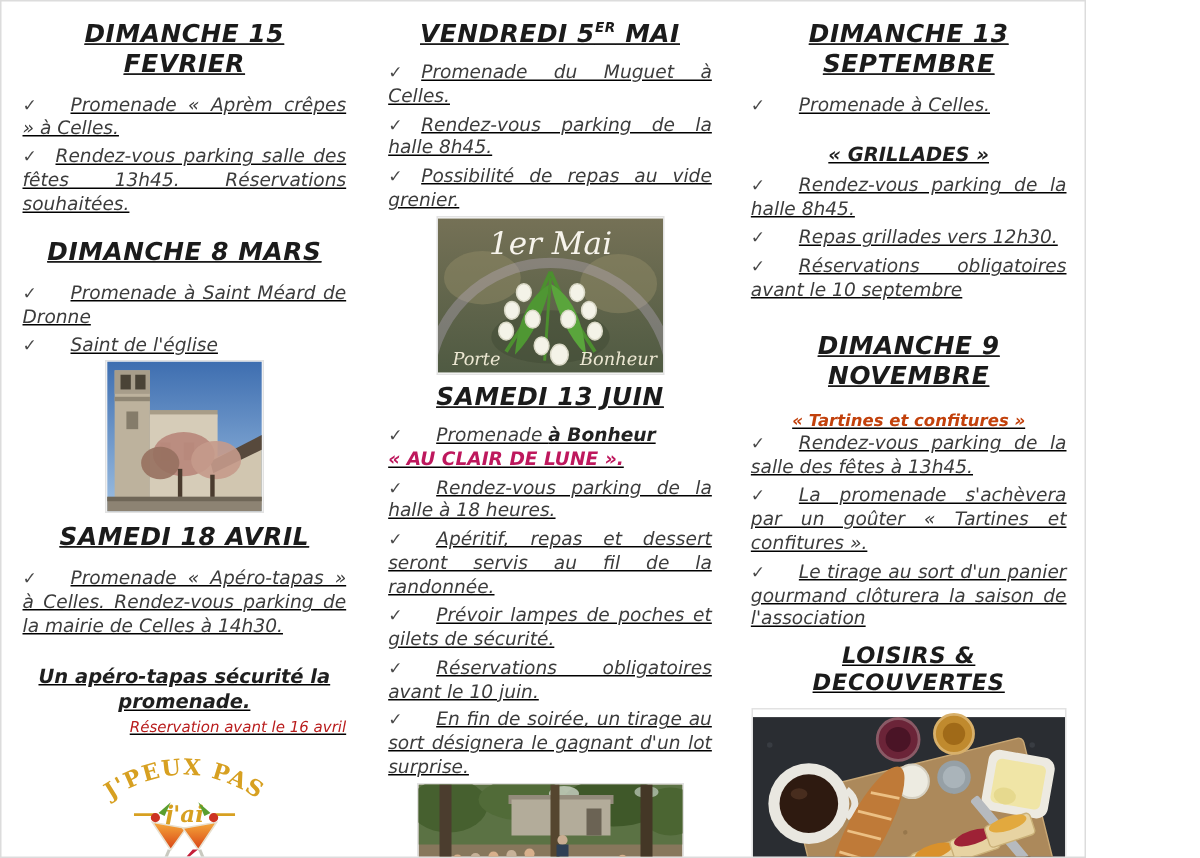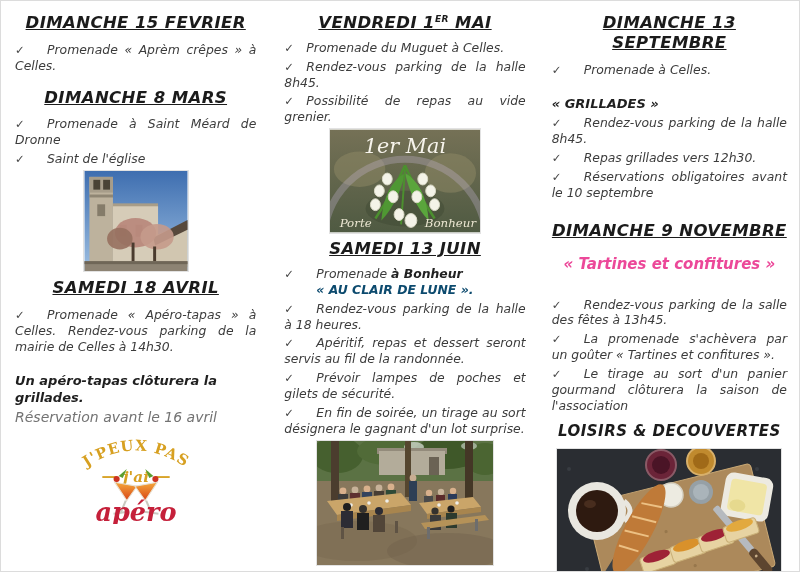--- a/index.html
+++ b/index.html
@@ -1,55 +1,56 @@
 <!DOCTYPE html>
 <html><head>
 <meta charset="utf-8">
 <style>
   html,body{margin:0;padding:0;background:#ffffff;}
   body{width:800px;height:572px;font-family:"DejaVu Sans",sans-serif;}
-  .page{position:relative;width:800px;height:572px;overflow:hidden;background:#ffffff;
-        border:1px solid #dcdcdc;box-sizing:border-box;display:flex;}
+  .page{position:relative;width:724px;height:572px;overflow:hidden;background:#ffffff;
+        border:1px solid #dcdcdc;box-sizing:border-box;display:flex;text-decoration:underline;}
   .col{box-sizing:border-box;height:572px;overflow:hidden;}
   .col1{width:268px;padding:6px 12px 0 14px;}
   .col2{width:266px;padding:6px 8px 0 16px;}
   .col3{width:266px;padding:6px 12px 0 18px;}
 
   .h{font-style:italic;font-weight:bold;font-size:16.5px;line-height:1.2;text-align:center;
      text-decoration:underline;color:#1b1b1b;letter-spacing:0.4px;margin:6px 0 9px;}
   .h.small-gap{margin-bottom:7px;}
   sup{font-size:0.55em;vertical-align:super;}
 
   .item{font-style:italic;font-size:12.4px;line-height:1.28;color:#3c3c3c;
         text-align:justify;margin:0 0 3px;}
   .chk{display:inline-block;width:32px;font-style:normal;font-size:11.5px;color:#4a4a4a;}
   .chk.narrow{width:22px;}
   b,.bold{color:#222222;}
-  .bold-block{display:block;margin-left:32px;font-weight:bold;color:#0c4a6e;}
-  .center-bold{font-weight:bold;font-style:italic;text-align:left;font-size:13px;
+  .bold-block{display:block;font-weight:bold;color:#be185d;}
+  .center-bold{font-weight:bold;font-style:italic;text-align:center;font-size:13px;
                color:#1f1f1f;line-height:1.3;margin:19px 0 2px;}
-  .center-italic{font-style:italic;text-align:left;font-size:14px;color:#737373;margin:2px 0 0;}
-  .subtitle{font-weight:bold;font-style:italic;text-align:center;font-size:15px;color:#ec4899;
-            margin:14px 0 24px;}
+  .center-italic{font-style:italic;text-align:right;font-size:10px;color:#b91c1c;margin:2px 0 0;}
+  .subtitle{font-weight:bold;font-style:italic;text-align:center;font-size:11px;color:#c2410c;
+            margin:14px 0 0;}
   .club{font-style:italic;font-weight:bold;font-size:15px;text-align:center;color:#1b1b1b;
         letter-spacing:0.5px;margin:8px 0 8px;}
   .img-wrap{display:flex;justify-content:center;margin:3px 0 5px;}
   .photo{border:1px solid #e2e2e2;}
   .s2-gap{margin-top:14px;}
   .s3-gap{margin-top:20px;}
 </style>
 </head>
 <body>
 
 <div class="page">
 
   <div class="col col1">
     <div class="h">DIMANCHE 15 FEVRIER</div>
 
     <p class="item"><span class="chk">✓</span><span>Promenade « Aprèm crêpes » à Celles.</span></p>
+    <p class="item"><span class="chk narrow">✓</span><span>Rendez-vous parking salle des fêtes 13h45. Réservations souhaitées.</span></p>
 
     <div class="h s2-gap">DIMANCHE 8 MARS</div>
 
     <p class="item"><span class="chk">✓</span><span>Promenade à Saint Méard de Dronne</span></p>
     <p class="item"><span class="chk">✓</span><span>Saint de l'église</span></p>
 
     <div class="img-wrap">
       <svg class="photo" width="104" height="100" viewBox="0 0 105 102">
         <defs>
           <linearGradient id="sky" x1="0" y1="0" x2="0" y2="1">
@@ -77,21 +78,21 @@
         <rect x="70" y="77" width="3" height="17" fill="#4a3b2e"></rect>
         <rect x="0" y="92" width="105" height="10" fill="#8d8373"></rect>
         <rect x="0" y="92" width="105" height="3" fill="#6f6657"></rect>
       </svg>
     </div>
 
     <div class="h">SAMEDI 18 AVRIL</div>
 
     <p class="item"><span class="chk">✓</span><span>Promenade « Apéro-tapas » à Celles. Rendez-vous parking de la mairie de Celles à 14h30.</span></p>
 
-    <div class="center-bold">Un apéro-tapas clôturera la grillades.</div>
+    <div class="center-bold">Un apéro-tapas sécurité la promenade.</div>
     <div class="center-italic">Réservation avant le 16 avril</div>
 
     <div class="img-wrap" style="margin-top:1px;">
       <svg width="128" height="98" viewBox="0 0 122 96">
         <defs>
           <path id="aperoArc" d="M 10,42 Q 61,6 112,42" fill="none"></path>
           <linearGradient id="drinkG" x1="0" y1="0" x2="0" y2="1">
             <stop offset="0" stop-color="#f5a93b"></stop>
               <stop offset="1" stop-color="#d84315"></stop>
           </linearGradient>
@@ -111,21 +112,21 @@
         <circle cx="42" cy="52" r="3" fill="#cc3322"></circle>
         <circle cx="80" cy="52" r="3" fill="#cc3322"></circle>
         <polygon points="44,49 52,42 48,51" fill="#5a9e2f"></polygon>
         <polygon points="78,49 70,42 74,51" fill="#5a9e2f"></polygon>
         <text x="61" y="93" text-anchor="middle" font-family="DejaVu Serif, serif" font-style="italic" font-weight="bold" font-size="25" fill="#c5203a">apéro</text>
       </svg>
     </div>
   </div>
 
   <div class="col col2">
-    <div class="h small-gap"><span>VENDREDI 1</span><sup>ER</sup><span> MAI</span></div>
+    <div class="h small-gap"><span>VENDREDI 5</span><sup>ER</sup><span> MAI</span></div>
 
     <p class="item"><span class="chk narrow">✓</span><span>Promenade du Muguet à Celles.</span></p>
     <p class="item"><span class="chk narrow">✓</span><span>Rendez-vous parking de la halle 8h45.</span></p>
     <p class="item"><span class="chk narrow">✓</span><span>Possibilité de repas au vide grenier.</span></p>
 
     <div class="img-wrap">
       <svg class="photo" width="150" height="104" viewBox="0 0 152 104">
         <defs>
           <linearGradient id="maiBg" x1="0" y1="0" x2="0" y2="1">
             <stop offset="0" stop-color="#757156"></stop>
@@ -157,20 +158,21 @@
         <text x="122" y="99" text-anchor="middle" font-family="DejaVu Serif, serif" font-style="italic" font-size="12" fill="#ece7d2">Bonheur</text>
       </svg>
     </div>
 
     <div class="h small-gap" style="margin-top:4px;">SAMEDI 13 JUIN</div>
 
     <p class="item"><span class="chk">✓</span><span>Promenade </span><b>à Bonheur</b><span class="bold-block">« AU CLAIR DE LUNE ».</span></p>
     <p class="item"><span class="chk">✓</span><span>Rendez-vous parking de la halle à 18 heures.</span></p>
     <p class="item"><span class="chk">✓</span><span>Apéritif, repas et dessert seront servis au fil de la randonnée.</span></p>
     <p class="item"><span class="chk">✓</span><span>Prévoir lampes de poches et gilets de sécurité.</span></p>
+    <p class="item"><span class="chk">✓</span><span>Réservations obligatoires avant le 10 juin.</span></p>
     <p class="item"><span class="chk">✓</span><span>En fin de soirée, un tirage au sort désignera le gagnant d'un lot surprise.</span></p>
 
     <div class="img-wrap" style="margin-top:2px;">
       <svg class="photo" width="176" height="124" viewBox="0 0 176 124">
         <rect width="176" height="124" fill="#87775c"></rect>
         <rect x="0" y="0" width="176" height="40" fill="#5b7244"></rect>
         <ellipse cx="20" cy="14" rx="26" ry="18" fill="#46602f"></ellipse>
         <ellipse cx="70" cy="10" rx="30" ry="14" fill="#516b38"></ellipse>
         <ellipse cx="130" cy="12" rx="34" ry="16" fill="#3f5829"></ellipse>
         <ellipse cx="168" cy="18" rx="20" ry="16" fill="#4b6532"></ellipse>

